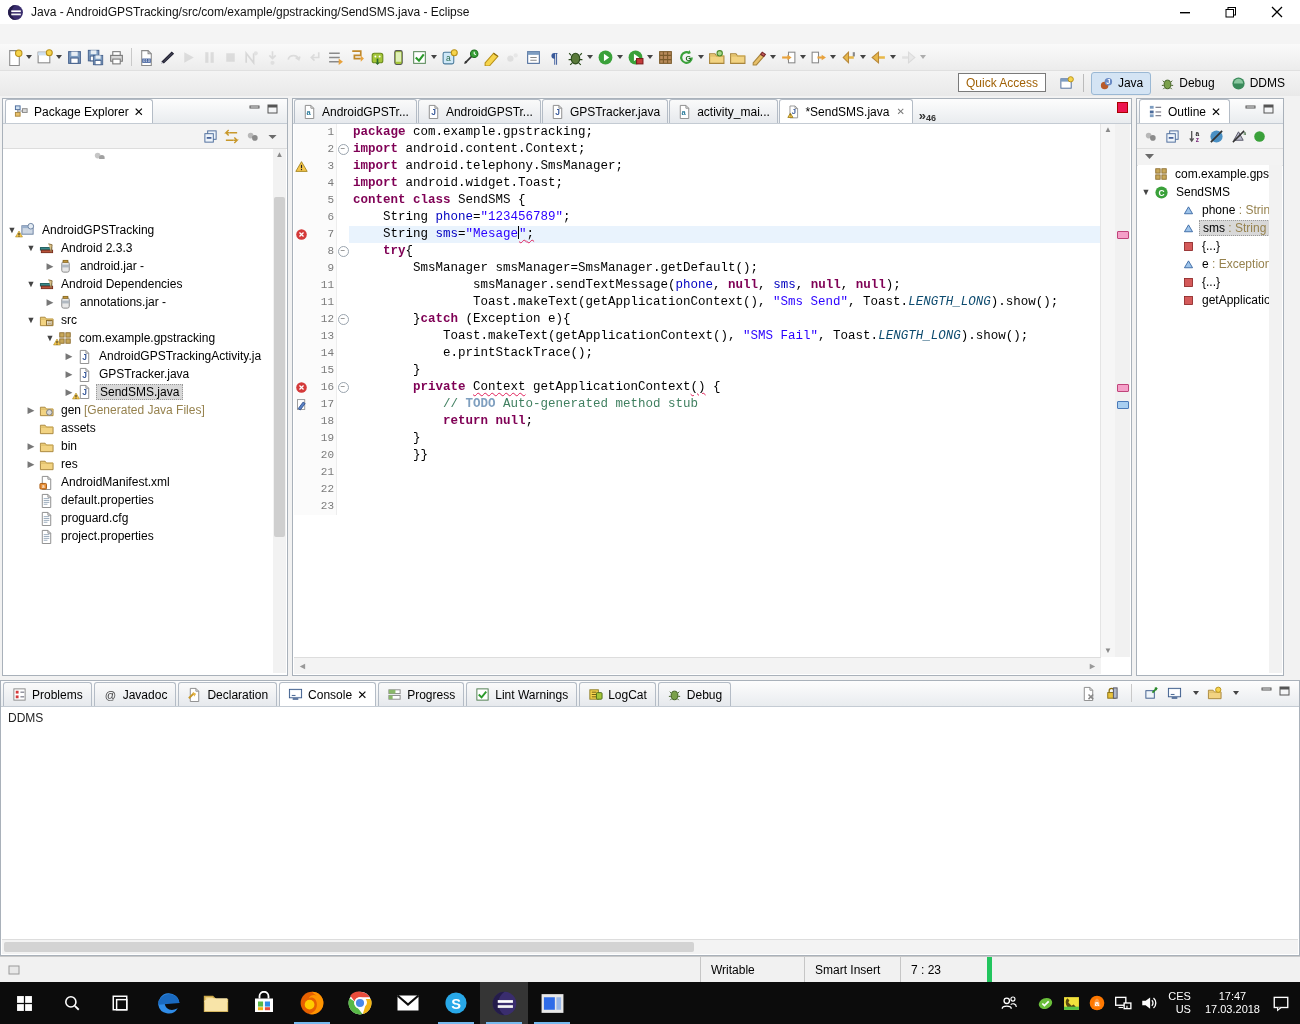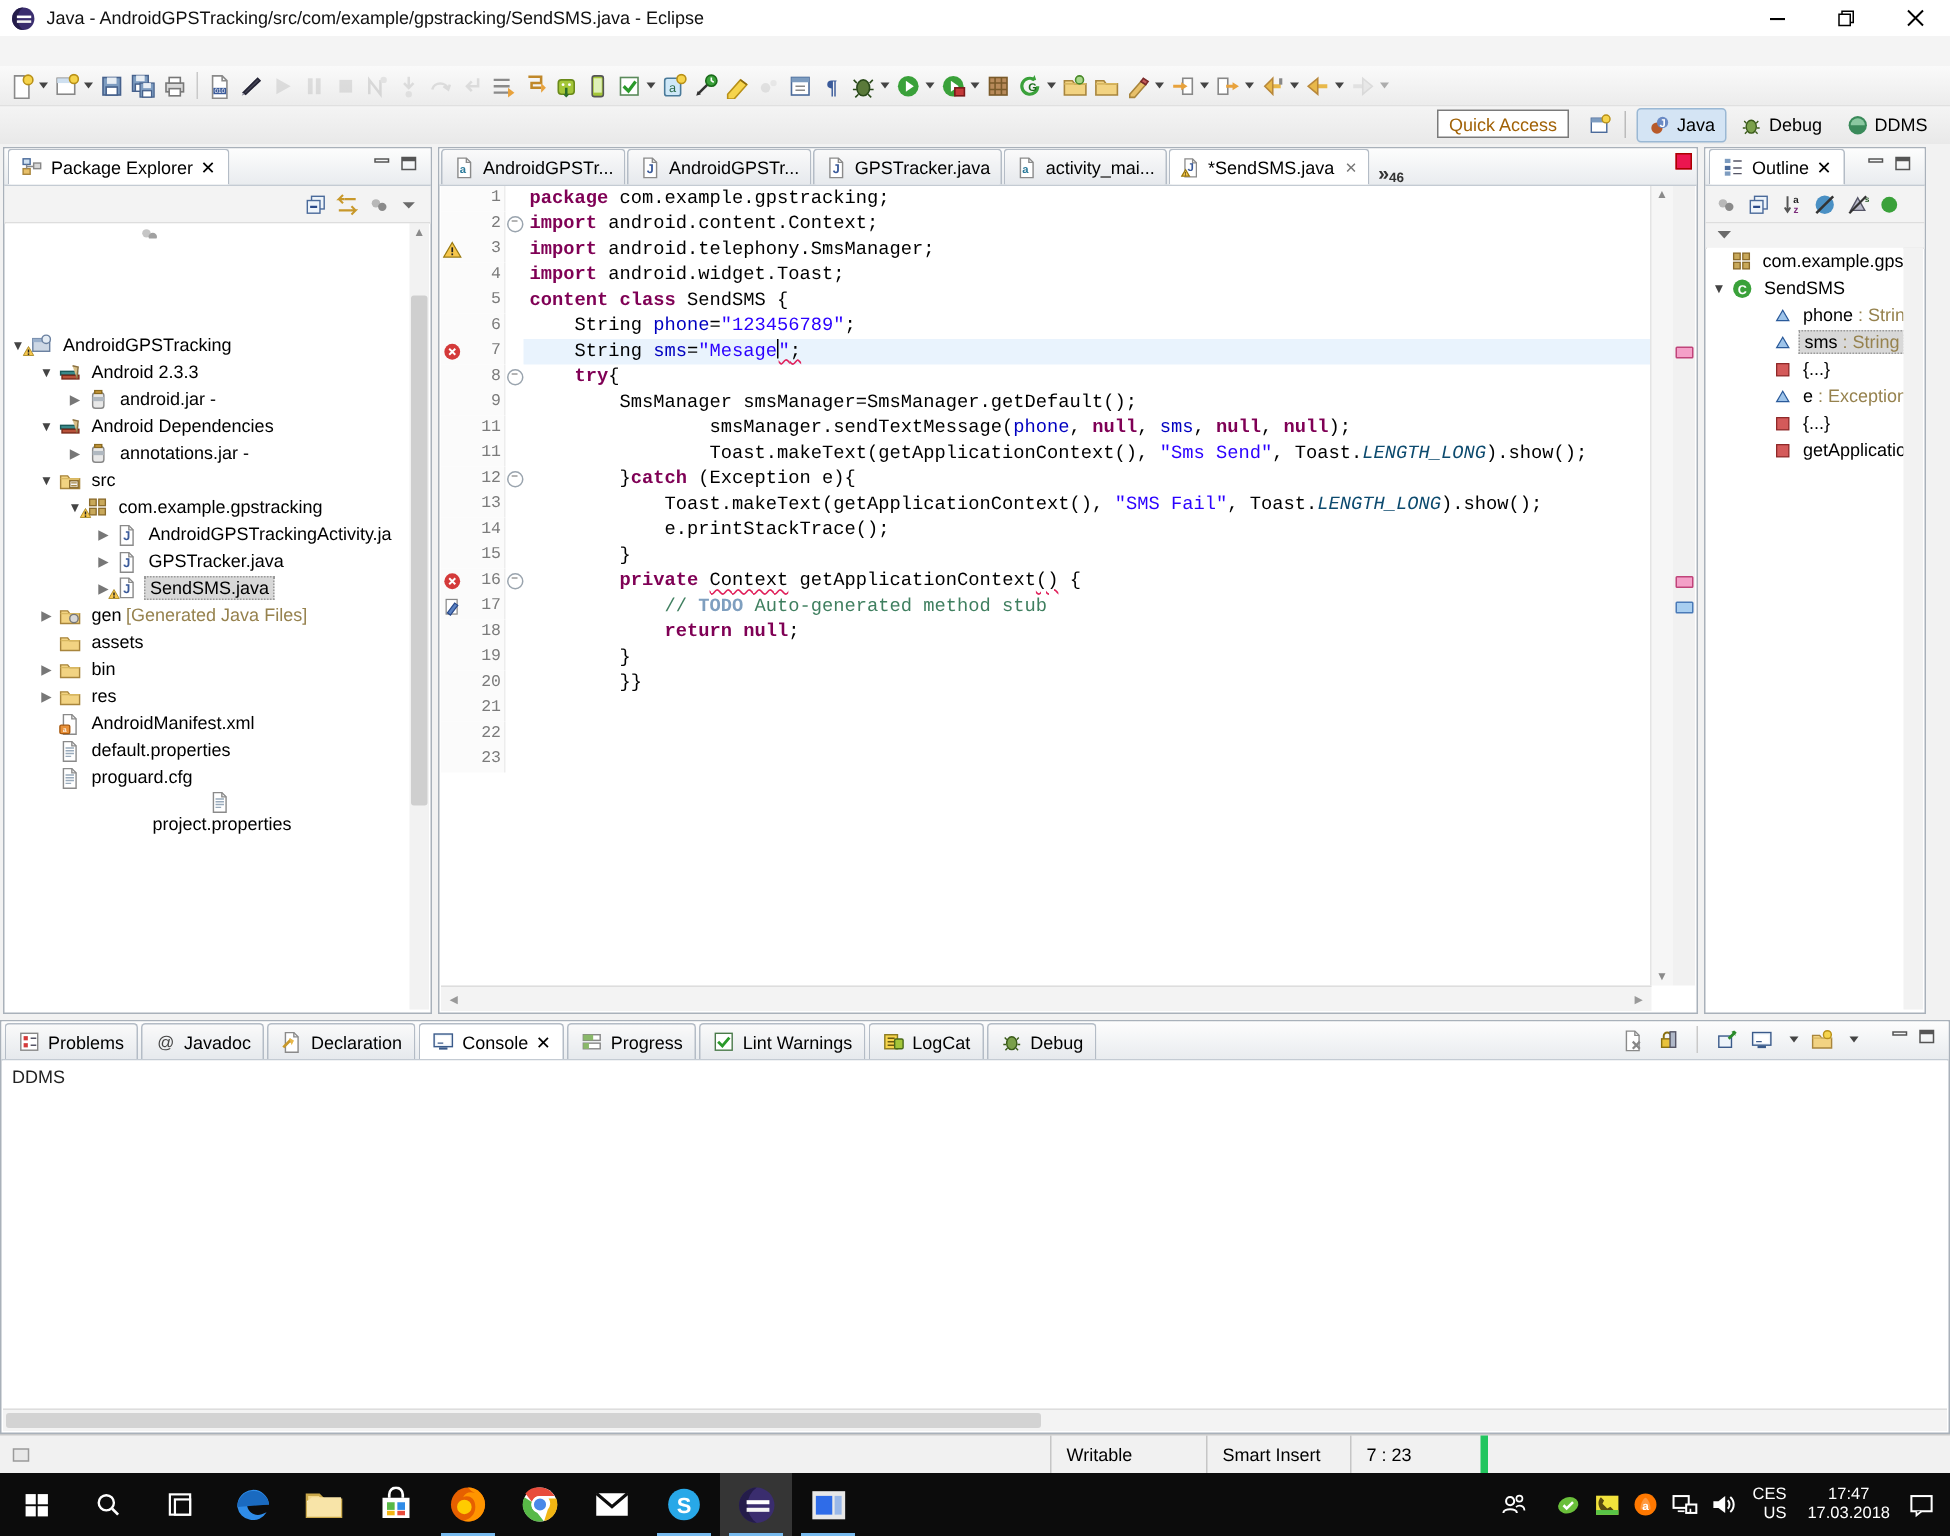--- a/index.html
+++ b/index.html
@@ -696,21 +696,21 @@
             <span class="texp"></span>
             <span class="ic">
               <svg width="15" height="15" viewBox="0 0 16 16">
                 <path d="M3.5 1.5h6l3 3v11h-9z" fill="#fff" stroke="#8a8a8a"></path>
                 <path d="M9.5 1.5v3h3" fill="none" stroke="#8a8a8a"></path>
                 <path d="M5 6h6M5 8h6M5 10h6M5 12h4" stroke="#9ab"></path>
               </svg>
             </span>
             <span class="tlabel">proguard.cfg</span>
           </div>
-          <div class="trow" style="padding-left: 19px; flex-direction: column;">
+          <div class="trow" style="padding-left: 19px;">
             <span class="texp"></span>
             <span class="ic">
               <svg width="15" height="15" viewBox="0 0 16 16">
                 <path d="M3.5 1.5h6l3 3v11h-9z" fill="#fff" stroke="#8a8a8a"></path>
                 <path d="M9.5 1.5v3h3" fill="none" stroke="#8a8a8a"></path>
                 <path d="M5 6h6M5 8h6M5 10h6M5 12h4" stroke="#9ab"></path>
               </svg>
             </span>
             <span class="tlabel">project.properties</span>
           </div>

